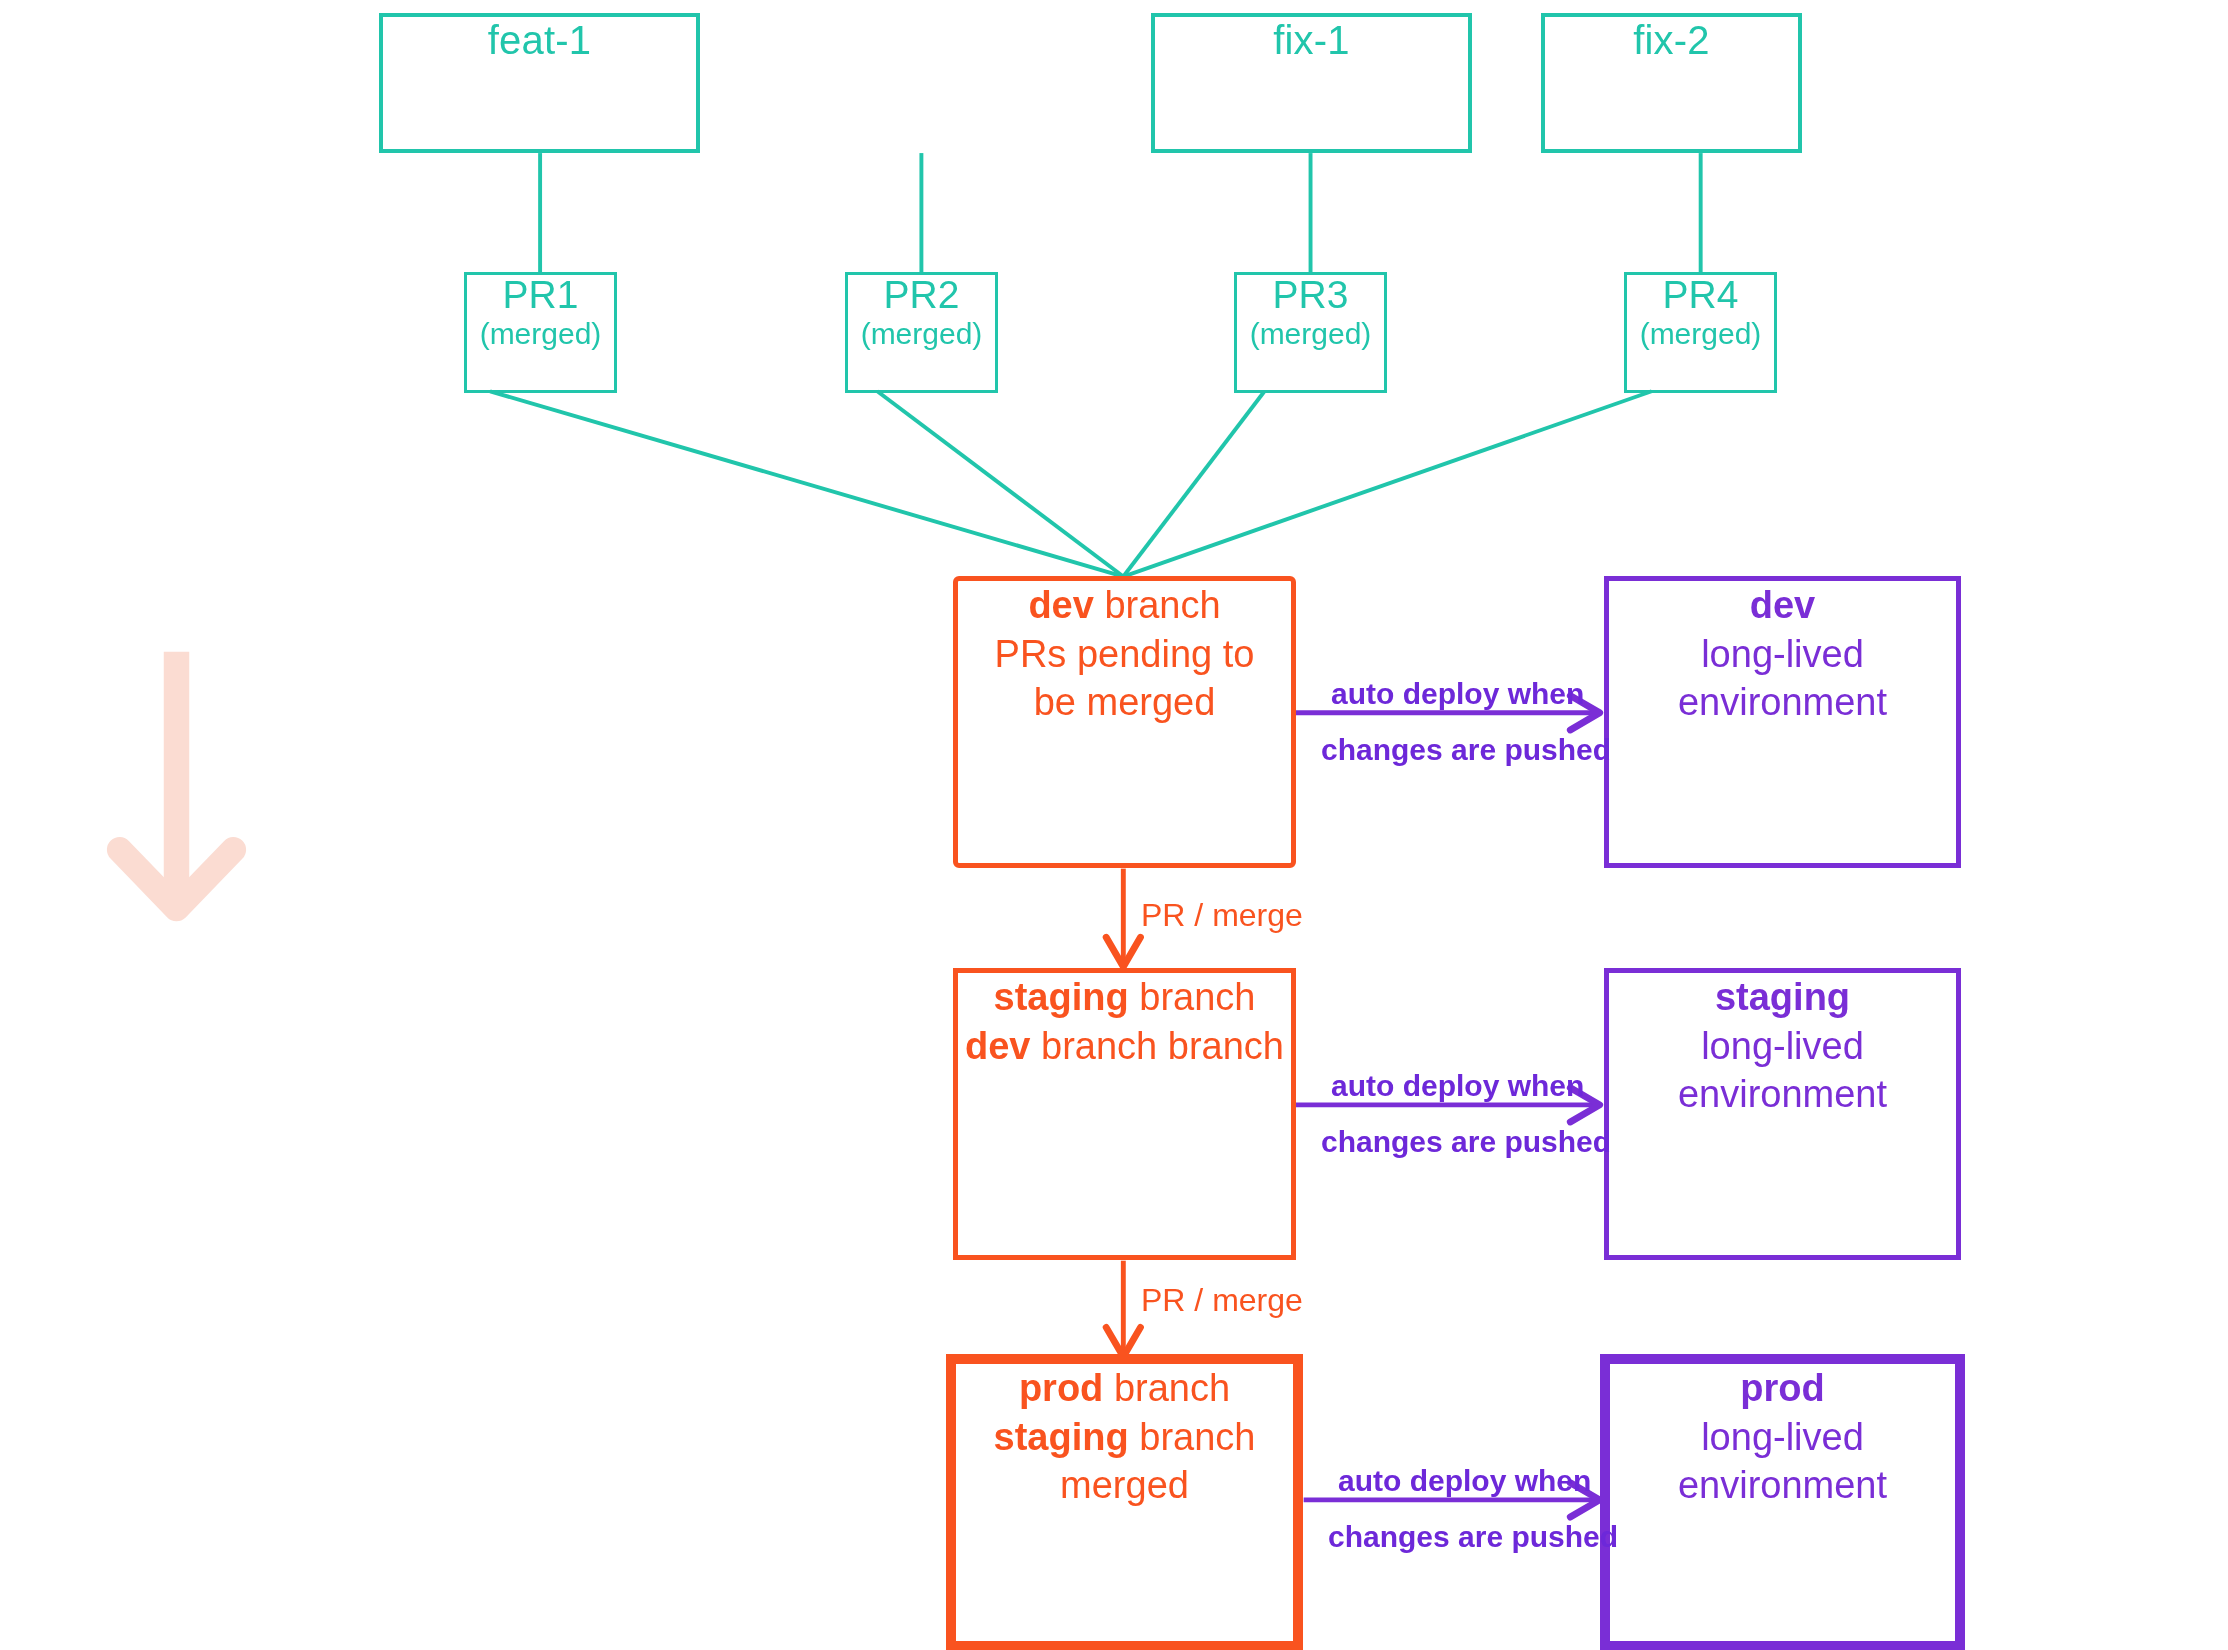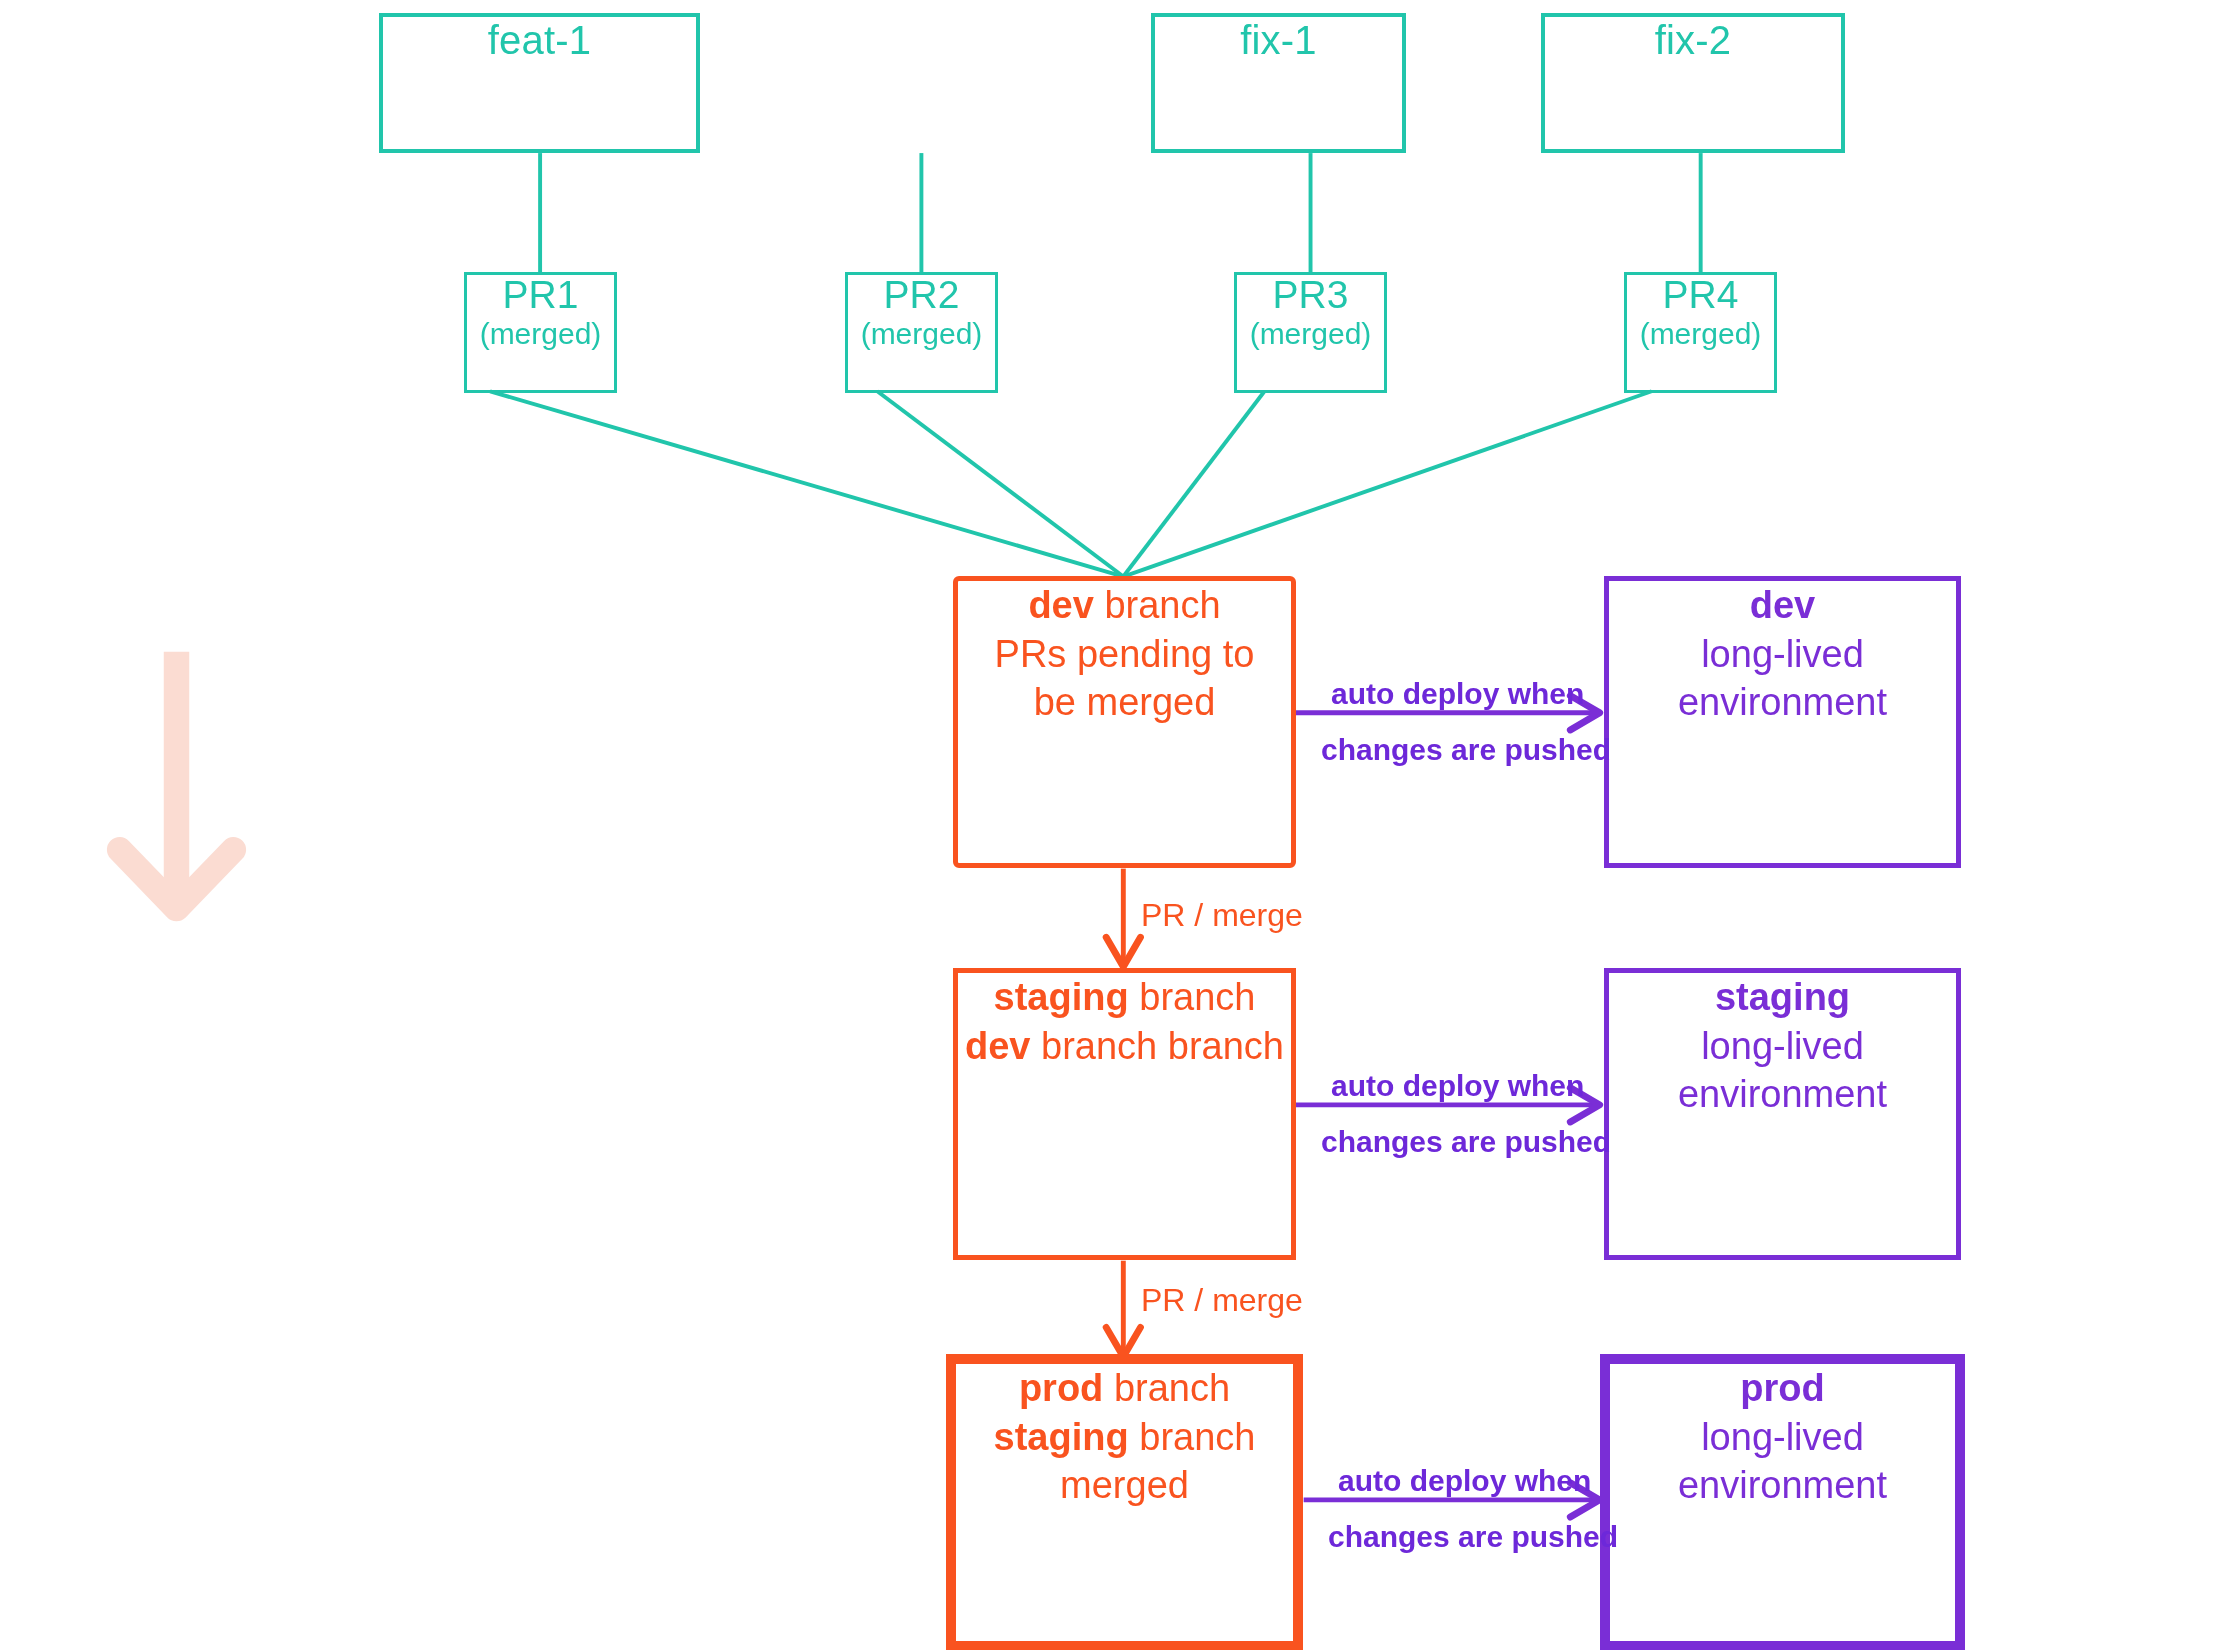--- a/index.html
+++ b/index.html
@@ -153,25 +153,25 @@
   <svg class="flow-arrow" viewBox="0 0 160 300" xmlns="http://www.w3.org/2000/svg">
     <path d="M80 10 L80 265" stroke="#fbdcd2" stroke-width="26" stroke-linecap="butt" fill="none"></path>
     <path d="M22 212 L80 272 L138 212" stroke="#fbdcd2" stroke-width="26" stroke-linecap="round" stroke-linejoin="round" fill="none"></path>
   </svg>
 
   <div class="node branch-node" style="left:379px; top:12.7px; width:321px; height:140px;">
     <div class="title">feat-1</div>
   </div>
 
 
-  <div class="node branch-node" style="left:1151px; top:12.7px; width:255px; height:140px;">
+  <div class="node branch-node" style="left:1151px; top:12.7px; width:321px; height:140px;">
     <div class="title">fix-1</div>
   </div>
 
-  <div class="node branch-node" style="left:1541px; top:12.7px; width:304px; height:140px;">
+  <div class="node branch-node" style="left:1541px; top:12.7px; width:261px; height:140px;">
     <div class="title">fix-2</div>
   </div>
 
   <div class="node pr-node" style="left:464px; top:272px; width:153px; height:121px;">
     <div class="title">PR1</div>
     <div class="sub">(merged)</div>
   </div>
 
   <div class="node pr-node" style="left:845px; top:272px; width:153px; height:121px;">
     <div class="title">PR2</div>

